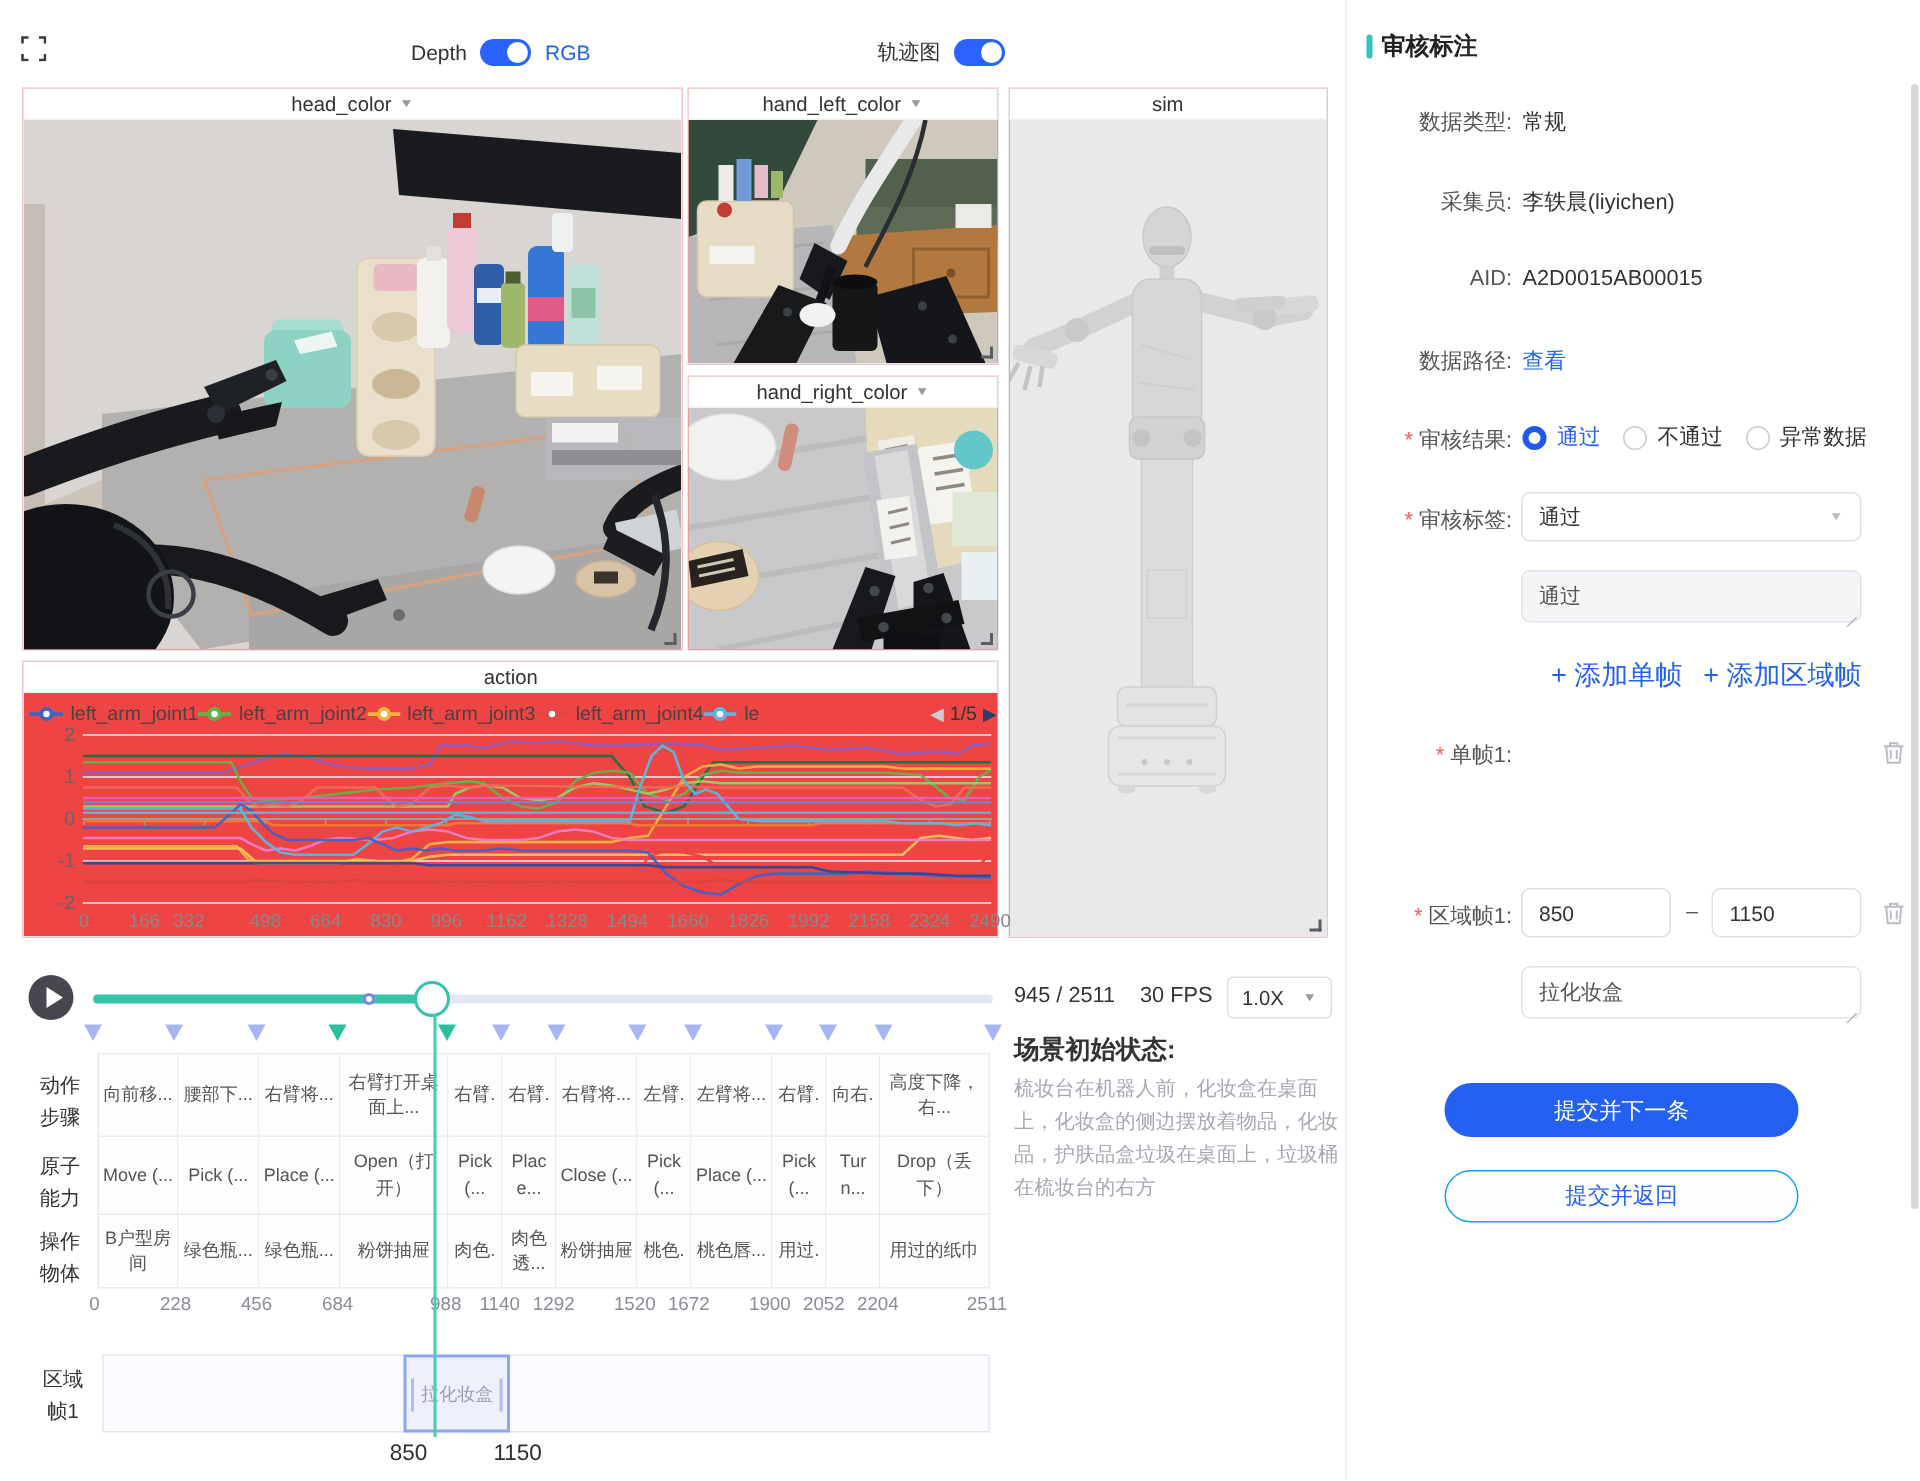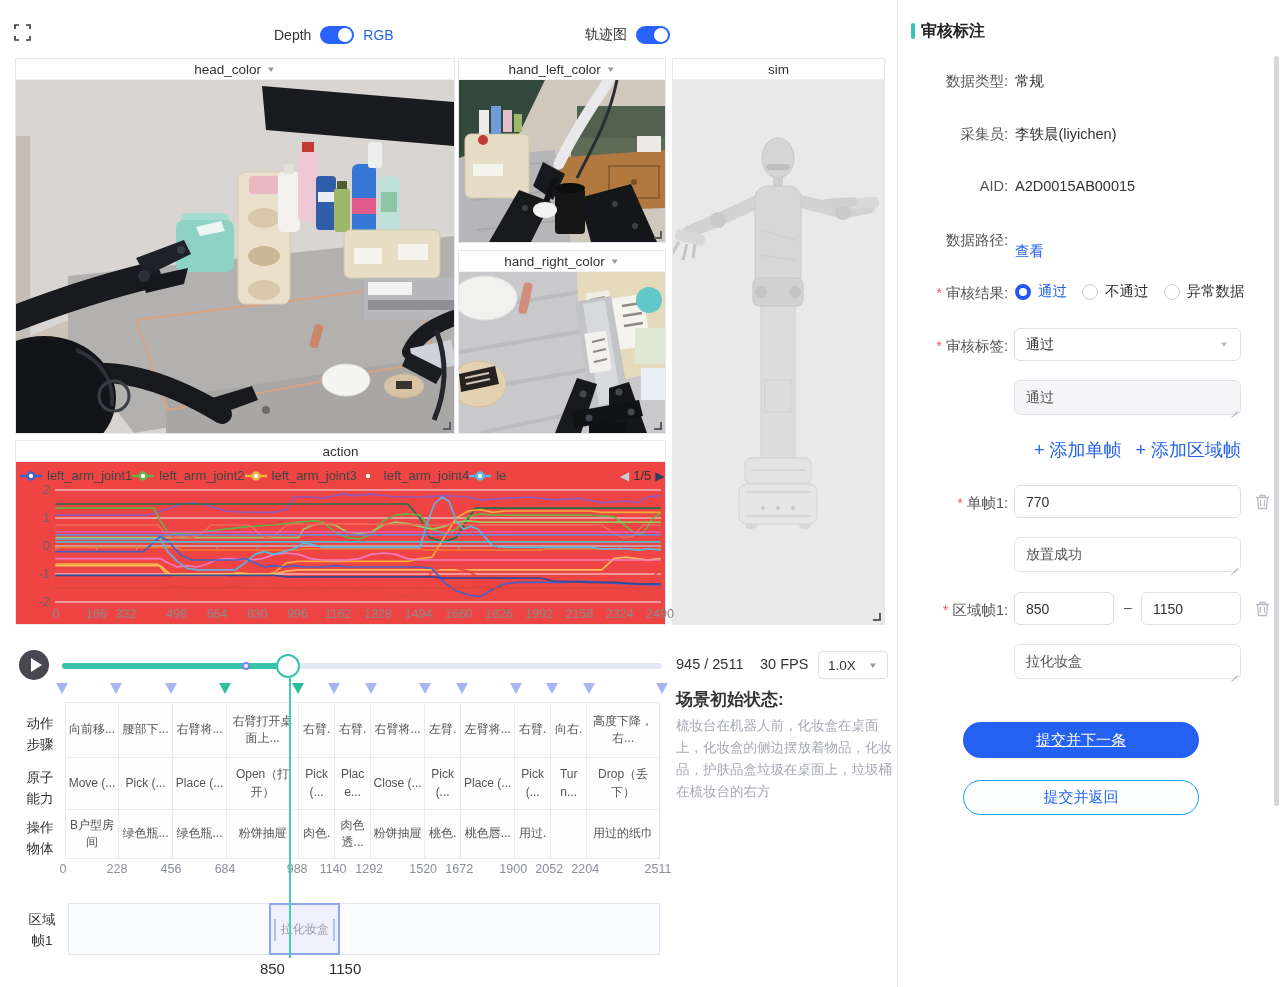--- a/index.html
+++ b/index.html
@@ -63,34 +63,34 @@
   #region-block { position:absolute; top:-1px; height:52px; background:#eef1fb; border:2px solid #8ea6f0; display:flex; align-items:center; justify-content:center; font-size:12px; color:#9a9db0; cursor:grab; }
   .block-handle { position:absolute; top:14px; width:2px; height:22px; background:#aebdf3; }
   .region-num { position:absolute; top:960px; font-size:15px; color:#2f2f2f; transform:translateX(-50%); }
 
   
   #sidebar { left:897px; top:0; width:383px; height:987px; background:#fff; border-left:1px solid #ececf2; }
   #sb-title-bar { position:absolute; left:13px; top:23px; width:4px; height:16px; background:#35c3b9; border-radius:2px; }
   #sb-title { position:absolute; left:23px; top:21px; font-size:16px; font-weight:bold; color:#222; }
   .sb-label { position:absolute; width:110px; text-align:right; font-size:14.5px; color:#555; }
   .sb-value { position:absolute; left:117px; font-size:14.5px; color:#333; }
-  .sb-link { color:#2563eb; cursor:pointer;margin-top:11px; }
+  .sb-link { color:#2563eb; cursor:pointer; }
   .req::before { content:"* "; color:#f25c5c; }
   .radio { width:16px; height:16px; border-radius:50%; display:inline-block; vertical-align:-3px; }
   .radio.sel { border:4.5px solid #2158f0; background:#fff; width:16px; height:16px; }
   .radio.un { border:1px solid #c9ccd4; background:#fff; }
   .sb-input { position:absolute; height:33px; border:1px solid #dcdfe6; border-radius:6px; background:#fff; font-size:14px; color:#333; display:flex; align-items:center; padding:0 11px; }
   .sb-area { position:absolute; height:35px; border:1px solid #e2e3ea; border-radius:6px; background:#fff; font-size:14px; color:#555; display:flex; align-items:center; padding:0 11px; }
   .sb-area.disabled { background:#f5f5f8; }
   .resize-glyph { position:absolute; right:2px; bottom:2px; width:8px; height:8px; }
   .resize-glyph::before { content:""; position:absolute; right:0; bottom:0; width:9px; height:1px; background:#b9bcc4; transform:rotate(-45deg); transform-origin:right bottom; }
   .resize-glyph::after { content:""; position:absolute; right:0; bottom:0; width:5px; height:1px; background:#b9bcc4; transform:rotate(-45deg); transform-origin:right bottom; }
   .trash { position:absolute; left:357px; width:15px; height:16px; cursor:pointer; }
   .add-link { font-size:18px; color:#2563eb; cursor:pointer; }
-  .btn-primary { position:absolute; left:65px; top:722px; width:236px; height:36px; border-radius:18px; background:#2461f2; color:#fff; font-size:15px; display:flex; align-items:center; justify-content:center; cursor:pointer;text-decoration:underline; }
+  .btn-primary { position:absolute; left:65px; top:722px; width:236px; height:36px; border-radius:18px; background:#2461f2; color:#fff; font-size:15px; display:flex; align-items:center; justify-content:center; cursor:pointer; }
   .btn-secondary { position:absolute; left:65px; top:780px; width:236px; height:35px; border-radius:18px; background:#fdfeff; border:1px solid #0ea5e9; color:#2563eb; font-size:15px; display:flex; align-items:center; justify-content:center; cursor:pointer; }
   #sb-scrollbar { position:absolute; right:1px; top:56px; width:5px; height:750px; border-radius:3px; background:#d7d7db; cursor:pointer; }
 </style>
 </head>
 <body>
 
 <div id="stage">
 
   <svg class="abs fs-icon" viewBox="0 0 17 17">
     <path d="M1 5V1h4 M12 1h4v4 M16 12v4h-4 M5 16H1v-4" fill="none" stroke="#3a3a3f" stroke-width="1.7"></path>
@@ -552,30 +552,23 @@
       <span>通过</span>
       <div class="resize-glyph"></div>
     </div>
 
     <div class="abs" style="left:116px; top:438px; width:227px; display:flex; justify-content:flex-end; gap:14px;">
       <span class="add-link">+ 添加单帧</span>
       <span class="add-link">+ 添加区域帧</span>
     </div>
 
     <div class="sb-label req" style="top:494px;">单帧1:</div>
-    <div class="sb-input" style="left:116px; top:485px; width:227px;">
-      <span>770</span>
-    </div>
     <svg class="trash" style="top:494px;" viewBox="0 0 15 16">
       <path d="M1 3.5h13 M5 3V1.5h5V3 M2.5 3.5l1 11h8l1-11 M5.5 6v6 M9.5 6v6" stroke="#b9bcc4" stroke-width="1.3" fill="none"></path>
     </svg>
-    <div class="sb-area" style="left:116px; top:537px; width:227px;">
-      <span>放置成功</span>
-      <div class="resize-glyph"></div>
-    </div>
 
     <div class="sb-label req" style="top:601px;">区域帧1:</div>
     <div class="sb-input" style="left:116px; top:592px; width:100px;">
       <span>850</span>
     </div>
     <div class="abs" style="left:223px; top:599px; width:14px; text-align:center; color:#555; font-size:14px;">–</div>
     <div class="sb-input" style="left:243px; top:592px; width:100px;">
       <span>1150</span>
     </div>
     <svg class="trash" style="top:601px;" viewBox="0 0 15 16">

